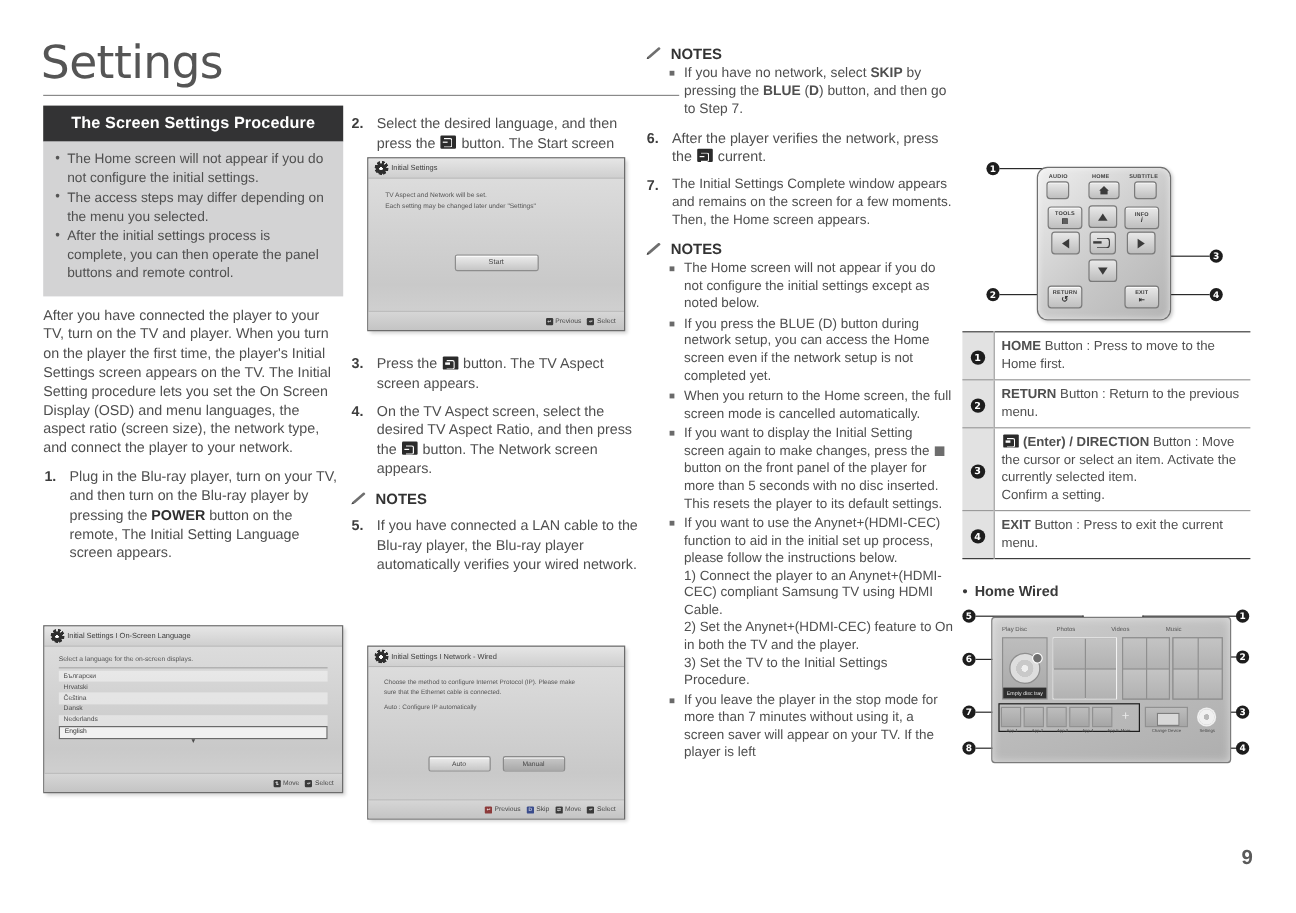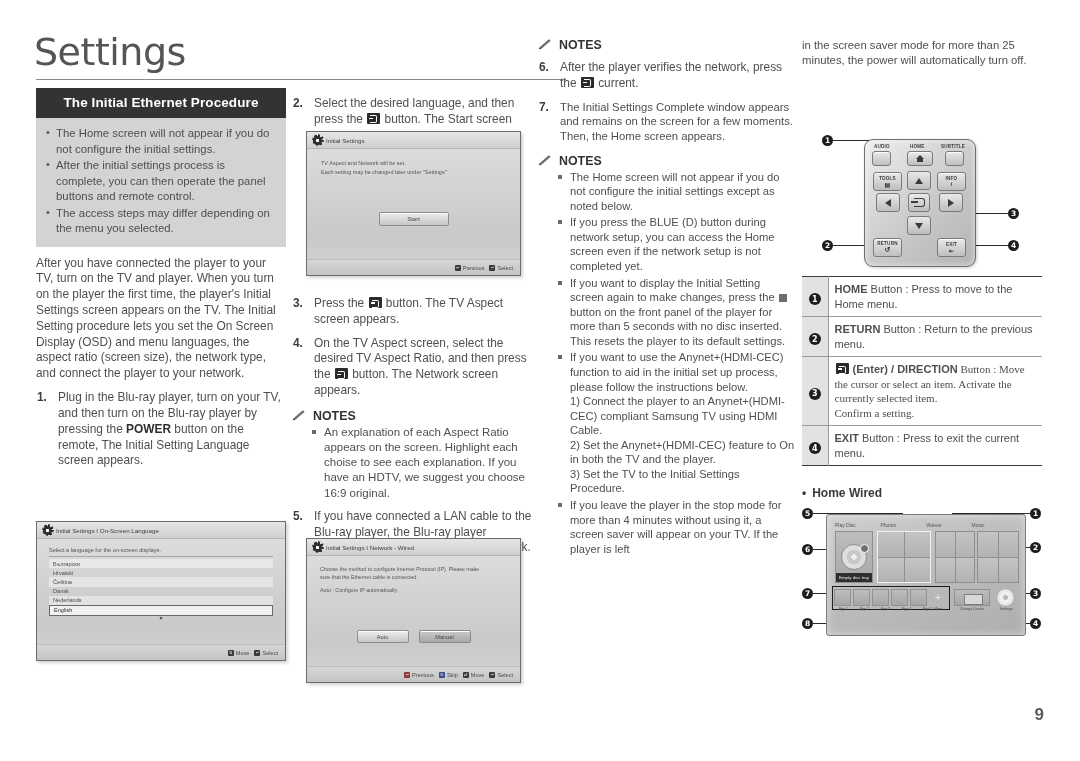--- a/index.html
+++ b/index.html
@@ -333,27 +333,27 @@
 </style>
 </head>
 <body>
 
 <div class="page">
 
   <div class="page-title">Settings</div>
   <div class="title-rule"></div>
 
   <div class="col col1" style="top:88px;">
-    <div class="bar">The Initial Ethernet Procedure</div>
+    <div class="bar">The Screen Settings Procedure</div>
 
     <div class="graybox">
       <ul>
         <li>The Home screen will not appear if you do not configure the initial settings.</li>
+        <li>The access steps may differ depending on the menu you selected.</li>
         <li>After the initial settings process is complete, you can then operate the panel buttons and remote control.</li>
-        <li>The access steps may differ depending on the menu you selected.</li>
       </ul>
     </div>
 
     <p class="para">After you have connected the player to your TV, turn on the TV and player. When you turn on the player the first time, the player's Initial Settings screen appears on the TV. The Initial Setting procedure lets you set the On Screen Display (OSD) and menu languages, the aspect ratio (screen size), the network type, and connect the player to your network.</p>
 
     <ul class="steps">
       <li class="step">
         <span class="num">1.</span><span>Plug in the Blu-ray player, turn on your TV, and then turn on the Blu-ray player by pressing the </span><b>POWER</b><span> button on the remote, The Initial Setting Language screen appears.</span>
       </li>
     </ul>
@@ -429,23 +429,20 @@
       </li>
     </ul>
 
     <div class="notes-head">
       <svg class="pencil" viewBox="0 0 16 12">
         <path d="M1 10.5 L4 9.6 L13.2 1.6 a1.4 1.4 0 0 0 -2 -1.4 L2 8.2 Z" fill="#6f6f6f"></path>
         <path d="M1 10.5 L3.4 10.1 L1.6 8.6 Z" fill="#3d3d3d"></path>
       </svg>
       <span>NOTES</span>
     </div>
-    <ul class="notes">
-      <li>An explanation of each Aspect Ratio appears on the screen. Highlight each choise to see each explanation. If you have an HDTV, we suggest you choose 16:9 original.</li>
-    </ul>
 
     <ul class="steps">
       <li class="step">
         <span class="num">5.</span><span>If you have connected a LAN cable to the Blu-ray player, the Blu-ray player automatically verifies your wired network.</span>
       </li>
     </ul>
   </div>
 
   <div class="tv" id="tv-network">
     <div class="tv-head">
@@ -482,52 +479,53 @@
   </div>
 
   <div class="col col3" style="top:38px;">
     <div class="notes-head" style="margin-top:0;">
       <svg class="pencil" viewBox="0 0 16 12">
         <path d="M1 10.5 L4 9.6 L13.2 1.6 a1.4 1.4 0 0 0 -2 -1.4 L2 8.2 Z" fill="#6f6f6f"></path>
         <path d="M1 10.5 L3.4 10.1 L1.6 8.6 Z" fill="#3d3d3d"></path>
       </svg>
       <span>NOTES</span>
     </div>
+    <ul class="notes">
+      <li><span>If you have no network, select </span><b>SKIP</b><span> by pressing the </span><b>BLUE</b><span> (</span><b>D</b><span>) button, and then go to Step 7.</span></li>
+    </ul>
 
     <ul class="steps">
       <li class="step">
         <span class="num">6.</span><span>After the player verifies the network, press the </span><span class="enterkey"></span><span> current.</span>
       </li>
       <li class="step step-sm">
         <span class="num">7.</span><span>The Initial Settings Complete window appears and remains on the screen for a few moments. Then, the Home screen appears.</span>
       </li>
     </ul>
 
     <div class="notes-head">
       <svg class="pencil" viewBox="0 0 16 12">
         <path d="M1 10.5 L4 9.6 L13.2 1.6 a1.4 1.4 0 0 0 -2 -1.4 L2 8.2 Z" fill="#6f6f6f"></path>
         <path d="M1 10.5 L3.4 10.1 L1.6 8.6 Z" fill="#3d3d3d"></path>
       </svg>
       <span>NOTES</span>
     </div>
     <ul class="notes tight">
       <li>The Home screen will not appear if you do not configure the initial settings except as noted below.</li>
       <li>If you press the BLUE (D) button during network setup, you can access the Home screen even if the network setup is not completed yet.</li>
+      <li>When you return to the Home screen, the full screen mode is cancelled automatically.</li>
       <li><span>If you want to display the Initial Setting screen again to make changes, press the </span><span class="sqkey"></span><span> button on the front panel of the player for more than 5 seconds with no disc inserted. This resets the player to its default settings.</span></li>
       <li style="white-space:pre-line;">If you want to use the Anynet+(HDMI-CEC) function to aid in the initial set up process, please follow the instructions below.
 1) Connect the player to an Anynet+(HDMI-CEC) compliant Samsung TV using HDMI Cable.
 2) Set the Anynet+(HDMI-CEC) feature to On in both the TV and the player.
 3) Set the TV to the Initial Settings Procedure.</li>
-      <li>If you leave the player in the stop mode for more than 4 minutes without using it, a screen saver will appear on your TV. If the player is left</li>
+      <li>If you leave the player in the stop mode for more than 7 minutes without using it, a screen saver will appear on your TV. If the player is left</li>
     </ul>
   </div>
 
-  <div class="col col4" style="top:38px;">
-    <p class="para" style="margin-top:0;font-size:11.3px;">in the screen saver mode for more than 25 minutes, the power will automatically turn off.</p>
-  </div>
 
 
   <div class="remote-wrap">
 
     <div class="callout" style="left:20px; top:3px;">1</div>
     <div class="callout" style="left:20px; top:108px;">2</div>
     <div class="callout" style="left:206px; top:76px;">3</div>
     <div class="callout" style="left:206px; top:108px;">4</div>
 
     <div class="lead" style="left:31px; top:8px; width:80px; height:1.2px;"></div>
@@ -582,29 +580,29 @@
         <span>EXIT</span>
         <span style="font-size:6px;">⇤</span>
       </div>
     </div>
   </div>
 
   <table class="nav-table">
     <tbody>
         <tr>
       <td class="key"><span class="cnum">1</span></td>
-      <td class="desc"><b>HOME</b><span> Button : Press to move to the Home menu.</span></td>
+      <td class="desc"><b>HOME</b><span> Button : Press to move to the Home first.</span></td>
     </tr>
     <tr>
       <td class="key"><span class="cnum">2</span></td>
       <td class="desc"><b>RETURN</b><span> Button : Return to the previous menu.</span></td>
     </tr>
     <tr>
       <td class="key"><span class="cnum">3</span></td>
-      <td class="desc"><span class="enterkey"></span> <b>(Enter) / DIRECTION</b><span style="white-space:pre-line;font-family:Liberation Serif, serif;"> Button : Move the cursor or select an item. Activate the currently selected item.
+      <td class="desc"><span class="enterkey"></span> <b>(Enter) / DIRECTION</b><span style="white-space:pre-line;"> Button : Move the cursor or select an item. Activate the currently selected item.
 Confirm a setting.</span></td>
     </tr>
     <tr>
       <td class="key"><span class="cnum">4</span></td>
       <td class="desc"><b>EXIT</b><span> Button : Press to exit the current menu.</span></td>
     </tr>
   </tbody>
     </table>
 
   <div class="home-label">Home Wired</div>

